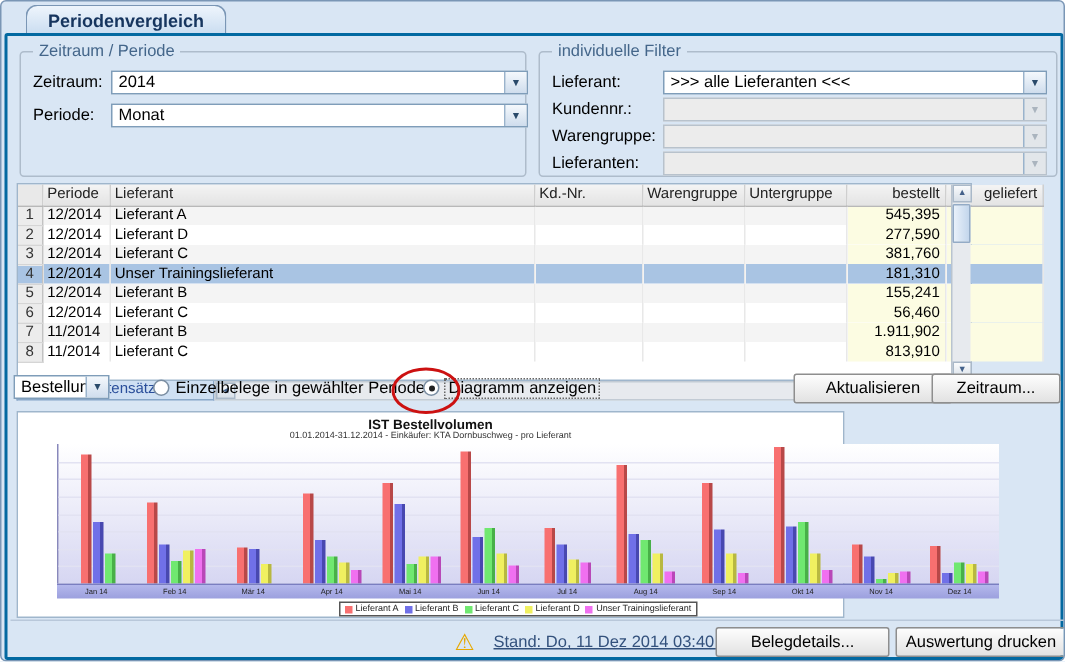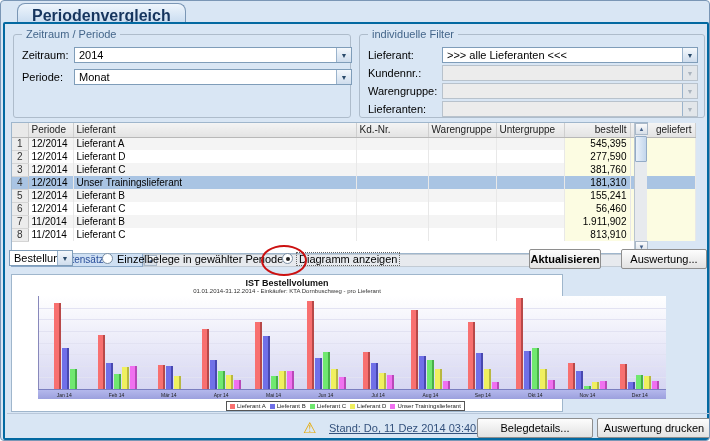--- a/index.html
+++ b/index.html
@@ -6,21 +6,21 @@
   html,body { width:710px; height:441px; font-family:"Liberation Sans", sans-serif; }
   #window {
     position:relative; width:710px; height:441px; background:#d9e6f4;
     border:1px solid #7a96b5; border-radius:4px; overflow:hidden; font-size:11px; color:#000;
   }
   
   #tabstrip { position:absolute; left:0; top:0; width:710px; height:22px; }
   #tab-main {
     position:absolute; left:16px; top:2px; height:20px; padding:3px 14px 0 14px;
     background:linear-gradient(#eef5fc,#c9dcf0); border:1px solid #7a96b5; border-bottom:none;
-    border-radius:8px 8px 0 0; font-weight:bold; color:#16355e; font-size:16px;
+    border-radius:8px 8px 0 0; font-weight:bold; color:#16355e; font-size:12px;
   }
   #content {
     position:absolute; left:2px; top:21px; width:706px; height:418px;
     background:#d9e6f4; border:2px solid #0369a1; border-radius:2px;
   }
   
   .groupbox { position:absolute; border:1px solid #aebccb; border-radius:3px; }
   .groupbox .gb-title { position:absolute; left:8px; top:-7px; background:#d9e6f4; padding:0 4px; color:#44668a; font-size:11px; }
   #gb-left  { left:8px;  top:10px; width:338px; height:84px; }
   #gb-right { left:354px; top:10px; width:346px; height:84px; }
@@ -272,22 +272,22 @@
 
     <div>
       <div class="combo" style="left:4px; top:226px; width:64px;">
         <span>Bestellungen</span>
         <span class="arrowbtn">▼</span>
       </div>
       <span class="radio" style="left:97px; top:229px;"></span>
       <span class="rlabel" style="left:112px; top:229px;">Einzelbelege in gewählter Periode</span>
       <span class="radio checked" style="left:277px; top:229px;"></span>
       <span class="rlabel focus-rect" style="left:291px; top:228px;">Diagramm anzeigen</span>
-      <div class="btn" style="left:524px; top:225px; width:72px;font-weight:bold;">Aktualisieren</div>
-      <div class="btn" style="left:616px; top:225px; width:86px;">Auswertung...</div>
+      <div class="btn" style="left:524px; top:225px; width:106px;">Aktualisieren</div>
+      <div class="btn" style="left:616px; top:225px; width:86px;">Zeitraum...</div>
     </div>
 
     <div id="annotation-circle" style="border-color: rgb(204, 17, 17);"></div>
 
     <div id="chart-panel">
       <div id="chart-title">IST Bestellvolumen</div>
       <div id="chart-subtitle">01.01.2014-31.12.2014 - Einkäufer: KTA Dornbuschweg - pro Lieferant</div>
 
       <div id="plot">
         <div id="gridlines">

